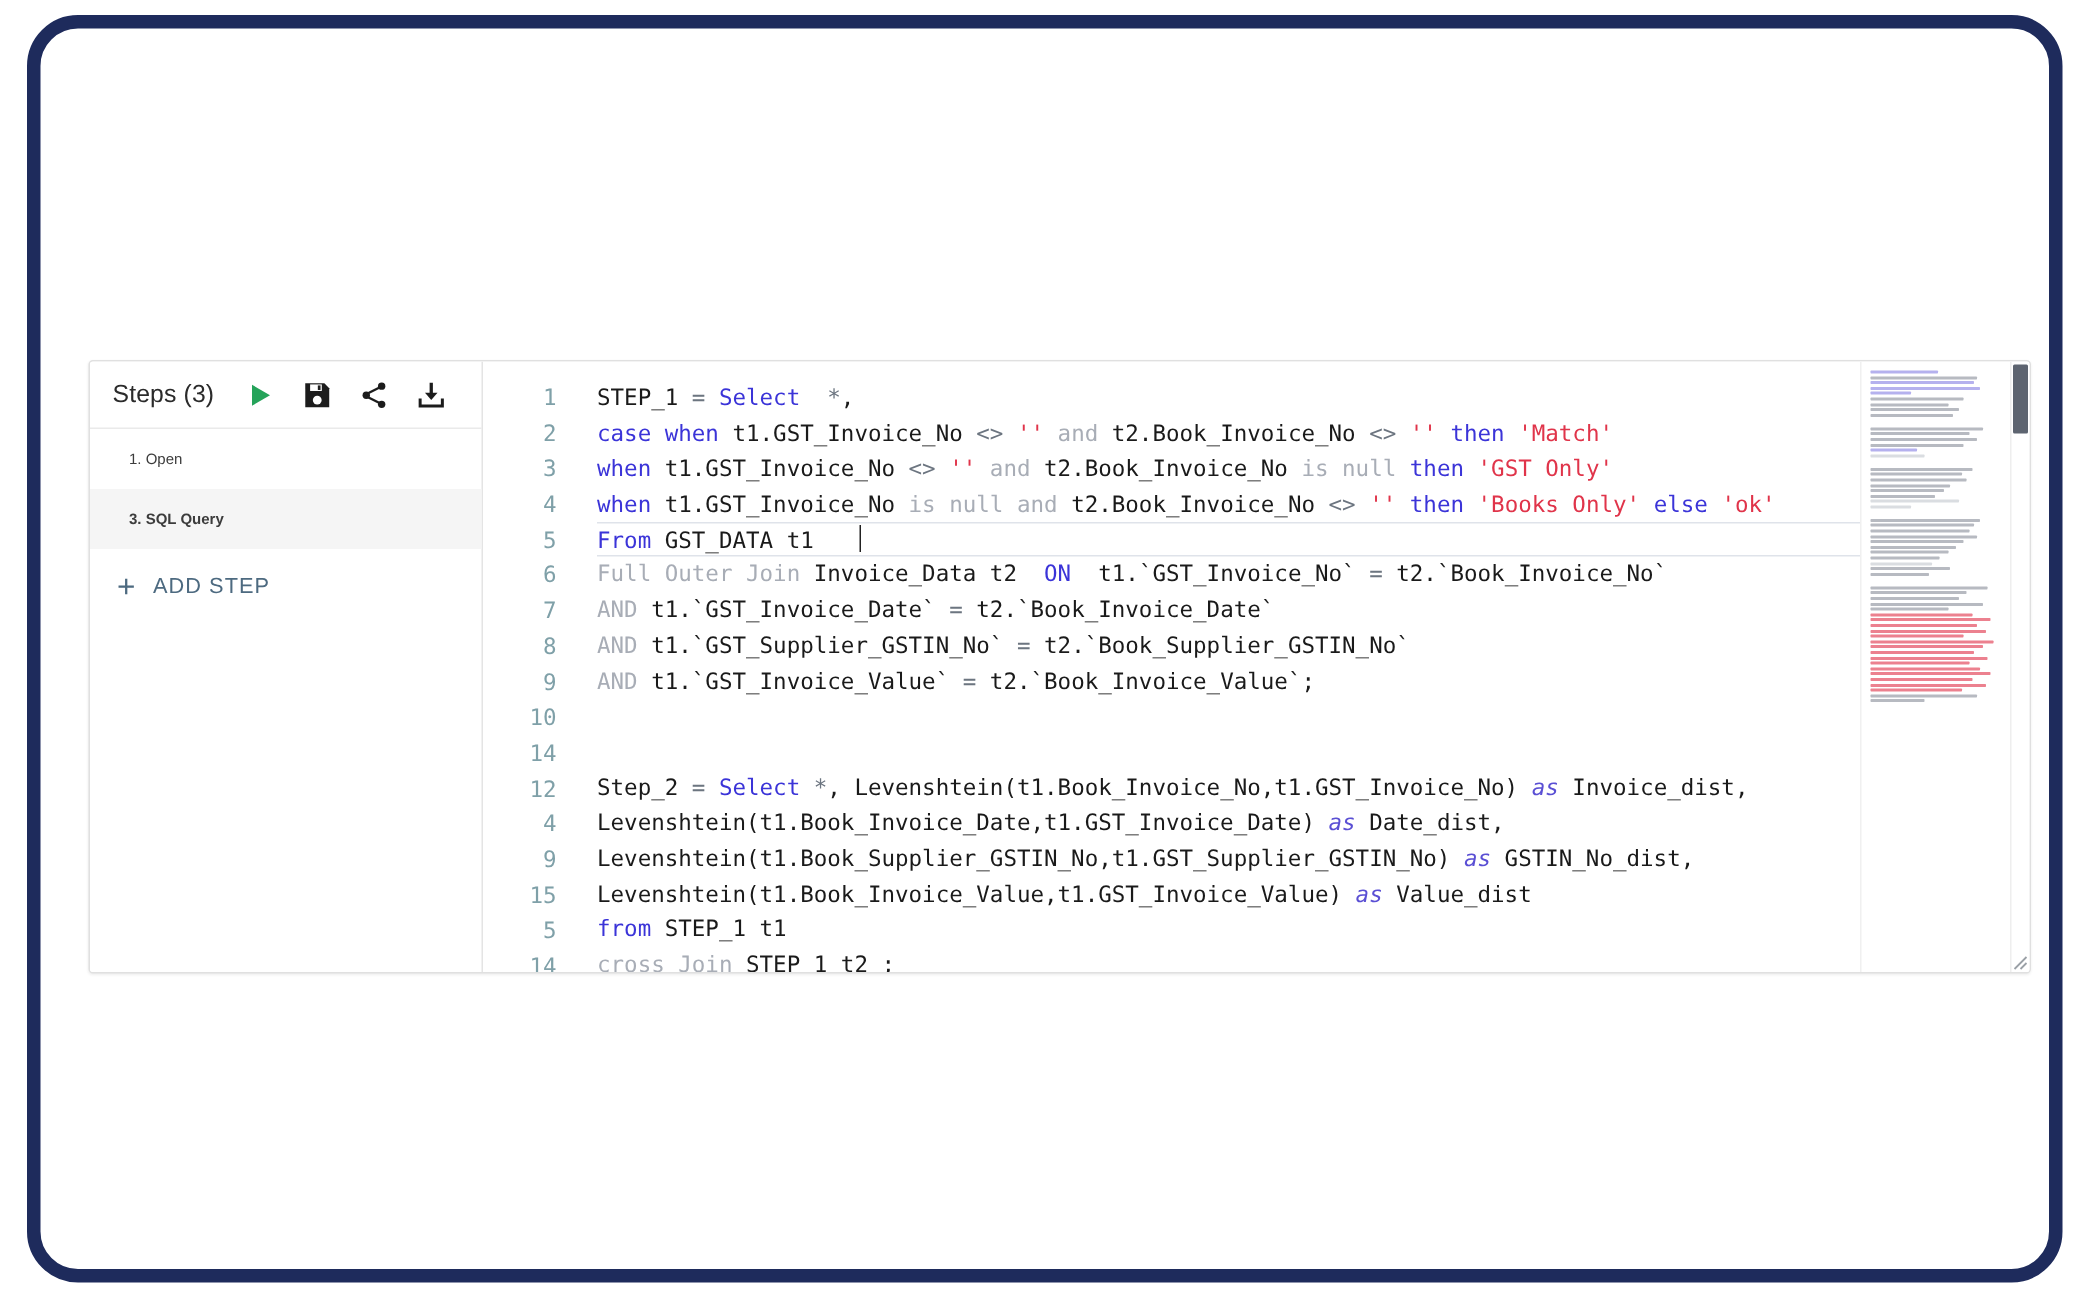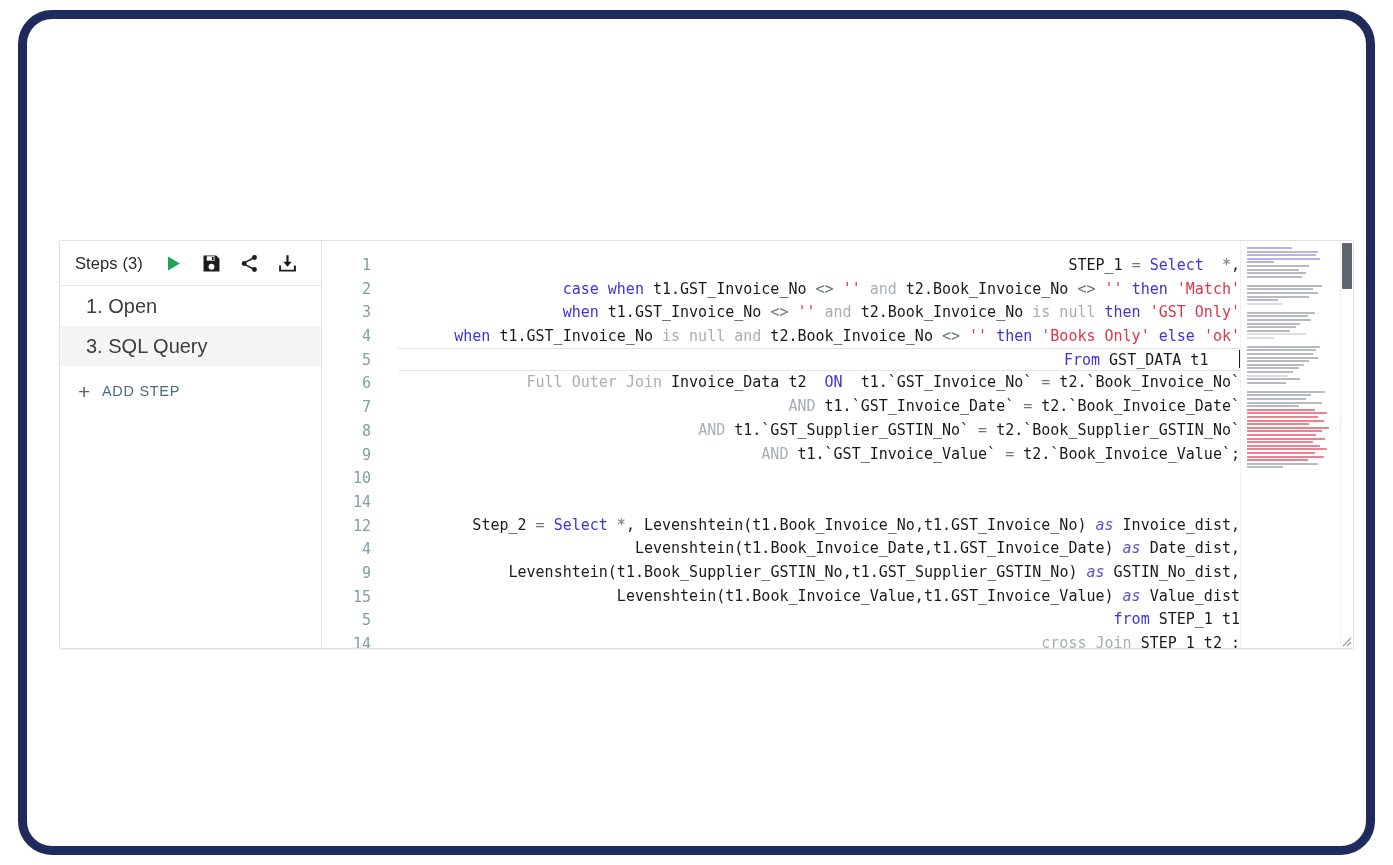--- a/index.html
+++ b/index.html
@@ -65,26 +65,26 @@
   #icon-run { margin-left: 16px; }
   #icon-save { margin-left: 8px; }
   #icon-share { margin-left: 8px; }
   #icon-download { margin-left: 8px; }
 
   .step-row {
     height: 40px;
     display: flex;
     align-items: center;
     padding-left: 26px;
-    font-size: 20px;
+    font-size: 10px;
     color: #3c3c3c;
     cursor: pointer;
     white-space: nowrap;
   }
-  .step-row.selected { background: #f5f5f5; }
+  .step-row.selected { background: #f5f5f5; font-weight: bold; }
 
   #add-step-row {
     height: 42px;
     display: flex;
     align-items: center;
     padding-left: 18px;
     color: #4d6a80;
     font-size: 14.5px;
     letter-spacing: .7px;
     cursor: pointer;
@@ -125,21 +125,20 @@
   }
   #gutter div { padding-right: 13px; height: 23.7px; }
 
   #code-lines {
     flex: 1;
     padding-top: 13px;
     padding-left: 14px;
     position: relative;
     white-space: pre;
     color: #1a1a1a;
-    text-align: right;
   }
   #code-lines .ln { height: 23.7px; position: relative; }
   #code-lines .ln.active {
     border-top: 1px solid #dfe3ea;
     border-bottom: 1px solid #dfe3ea;
     margin-top: -1px;
     height: 23.7px;
   }
 
   

